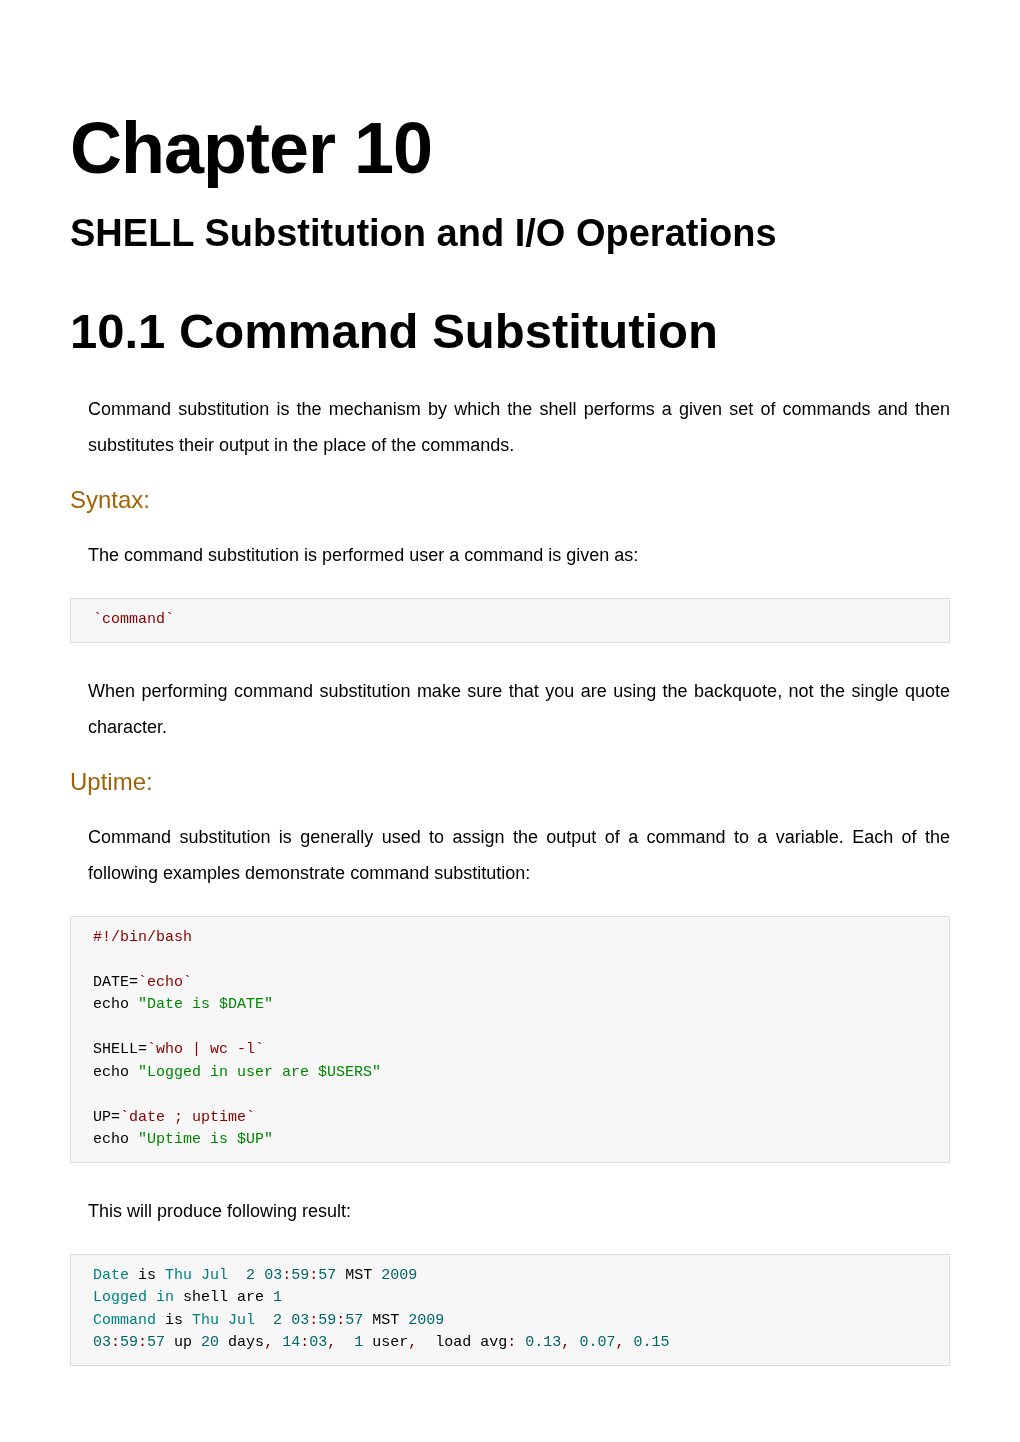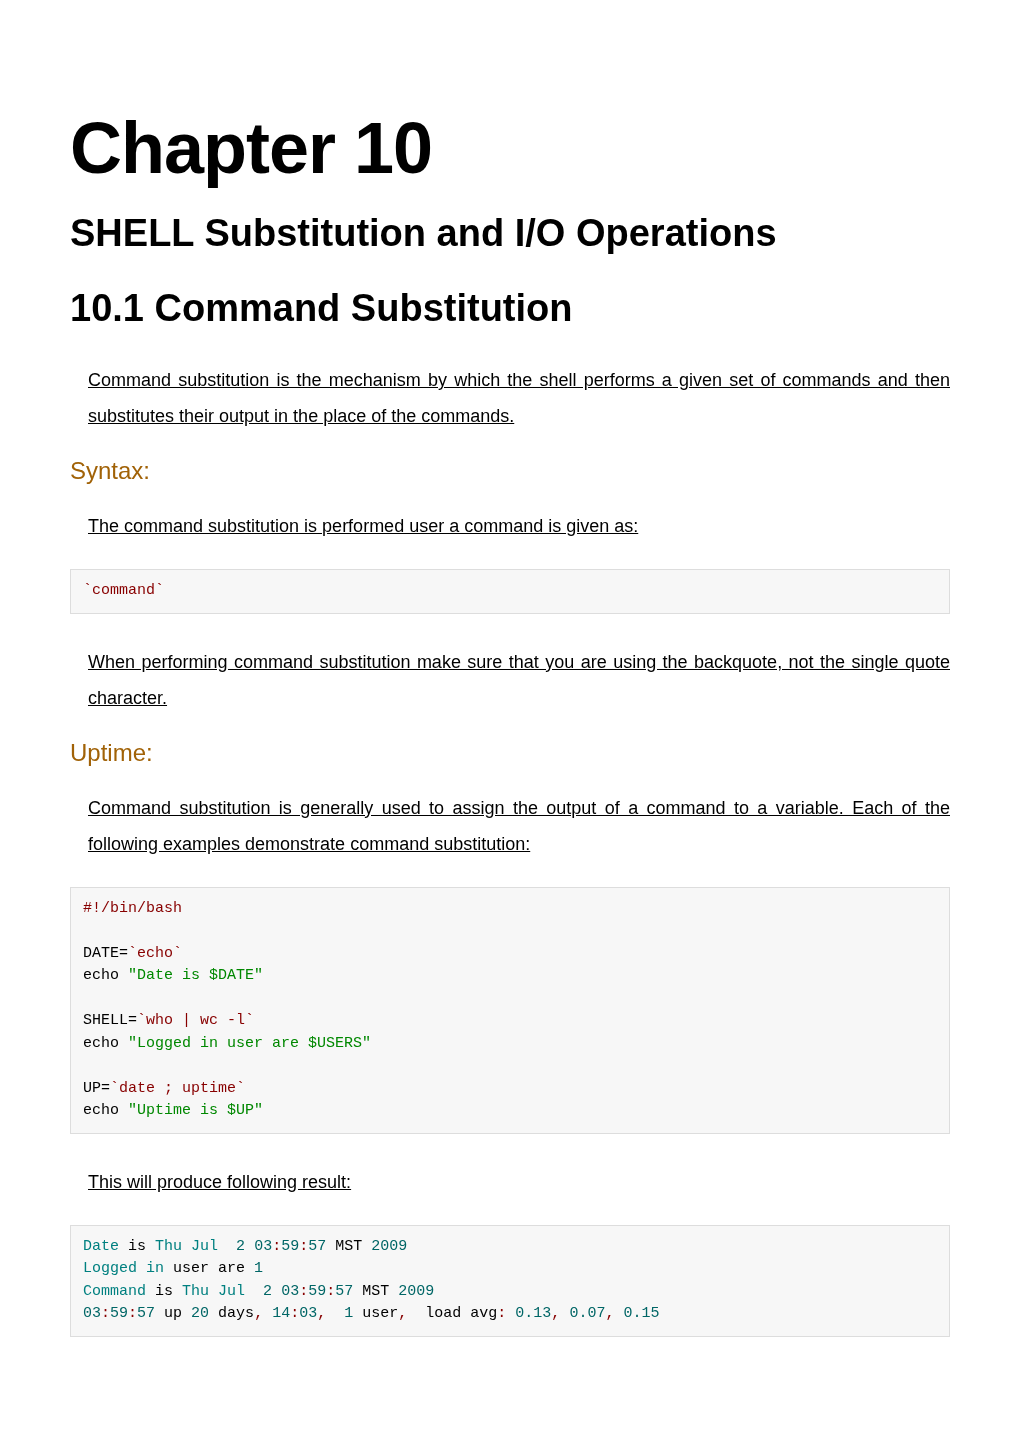--- a/index.html
+++ b/index.html
@@ -16,47 +16,46 @@
     font-weight: bold;
     color: #000000;
     margin-bottom: 30px;
     letter-spacing: -1px;
     margin-top: 32px;
   }
   .chapter-subtitle {
     font-size: 38px;
     font-weight: bold;
     color: #000000;
-    margin-bottom: 37px;
+    margin-bottom: 55px;
   }
   .section-title {
-    font-size: 38px;
+    font-size: 49px;
     font-weight: bold;
     color: #000000;
     margin-bottom: 35px;
   }
   .body-text {
     font-size: 18px;
     color: #000000;
     line-height: 2.0;
     margin-bottom: 25px;
     text-align: justify;
     padding-left: 18px;
-    text-decoration: underline;
   }
   .subsection-title {
     font-size: 24px;
     font-weight: normal;
     color: #a16207;
     margin-bottom: 25px;
   }
   .code-block {
     background: #f7f7f7;
     border: 1px solid #dddddd;
-    padding: 10px 12px;
+    padding: 10px 22px;
     font-family: "Courier New", Courier, monospace;
     font-size: 15px;
     line-height: 1.5;
     margin-bottom: 30px;
     white-space: pre;
     color: #000000;
   }
   .code-block .green { color: #008800; }
   .code-block .maroon { color: #880000; }
   .code-block .teal { color: #008080; }
@@ -92,15 +91,15 @@
 
 <span>SHELL</span>=<span class="maroon">`who | wc -l`</span>
 <span>echo </span><span class="green">"Logged in user are $USERS"</span>
 
 <span>UP</span>=<span class="maroon">`date ; uptime`</span>
 <span>echo </span><span class="green">"Uptime is $UP"</span></div>
 
 <p class="body-text">This will produce following result:</p>
 
 <div class="code-block"><span class="teal">Date</span><span> is </span><span class="teal">Thu</span><span> </span><span class="teal">Jul</span><span>  </span><span class="num">2</span><span> </span><span class="num">03</span><span class="maroon">:</span><span class="num">59</span><span class="maroon">:</span><span class="num">57</span><span> MST </span><span class="num">2009</span>
-<span class="teal">Logged</span><span> </span><span class="teal">in</span><span> user are </span><span class="num">1</span>
+<span class="teal">Logged</span><span> </span><span class="teal">in</span><span> shell are </span><span class="num">1</span>
 <span class="teal">Command</span><span> is </span><span class="teal">Thu</span><span> </span><span class="teal">Jul</span><span>  </span><span class="num">2</span><span> </span><span class="num">03</span><span class="maroon">:</span><span class="num">59</span><span class="maroon">:</span><span class="num">57</span><span> MST </span><span class="num">2009</span>
 <span class="num">03</span><span class="maroon">:</span><span class="num">59</span><span class="maroon">:</span><span class="num">57</span><span> up </span><span class="num">20</span><span> days</span><span class="maroon">,</span><span> </span><span class="num">14</span><span class="maroon">:</span><span class="num">03</span><span class="maroon">,</span><span>  </span><span class="num">1</span><span> user</span><span class="maroon">,</span><span>  load avg</span><span class="maroon">:</span><span> </span><span class="num">0.13</span><span class="maroon">,</span><span> </span><span class="num">0.07</span><span class="maroon">,</span><span> </span><span class="num">0.15</span></div>
 
 </body></html>

